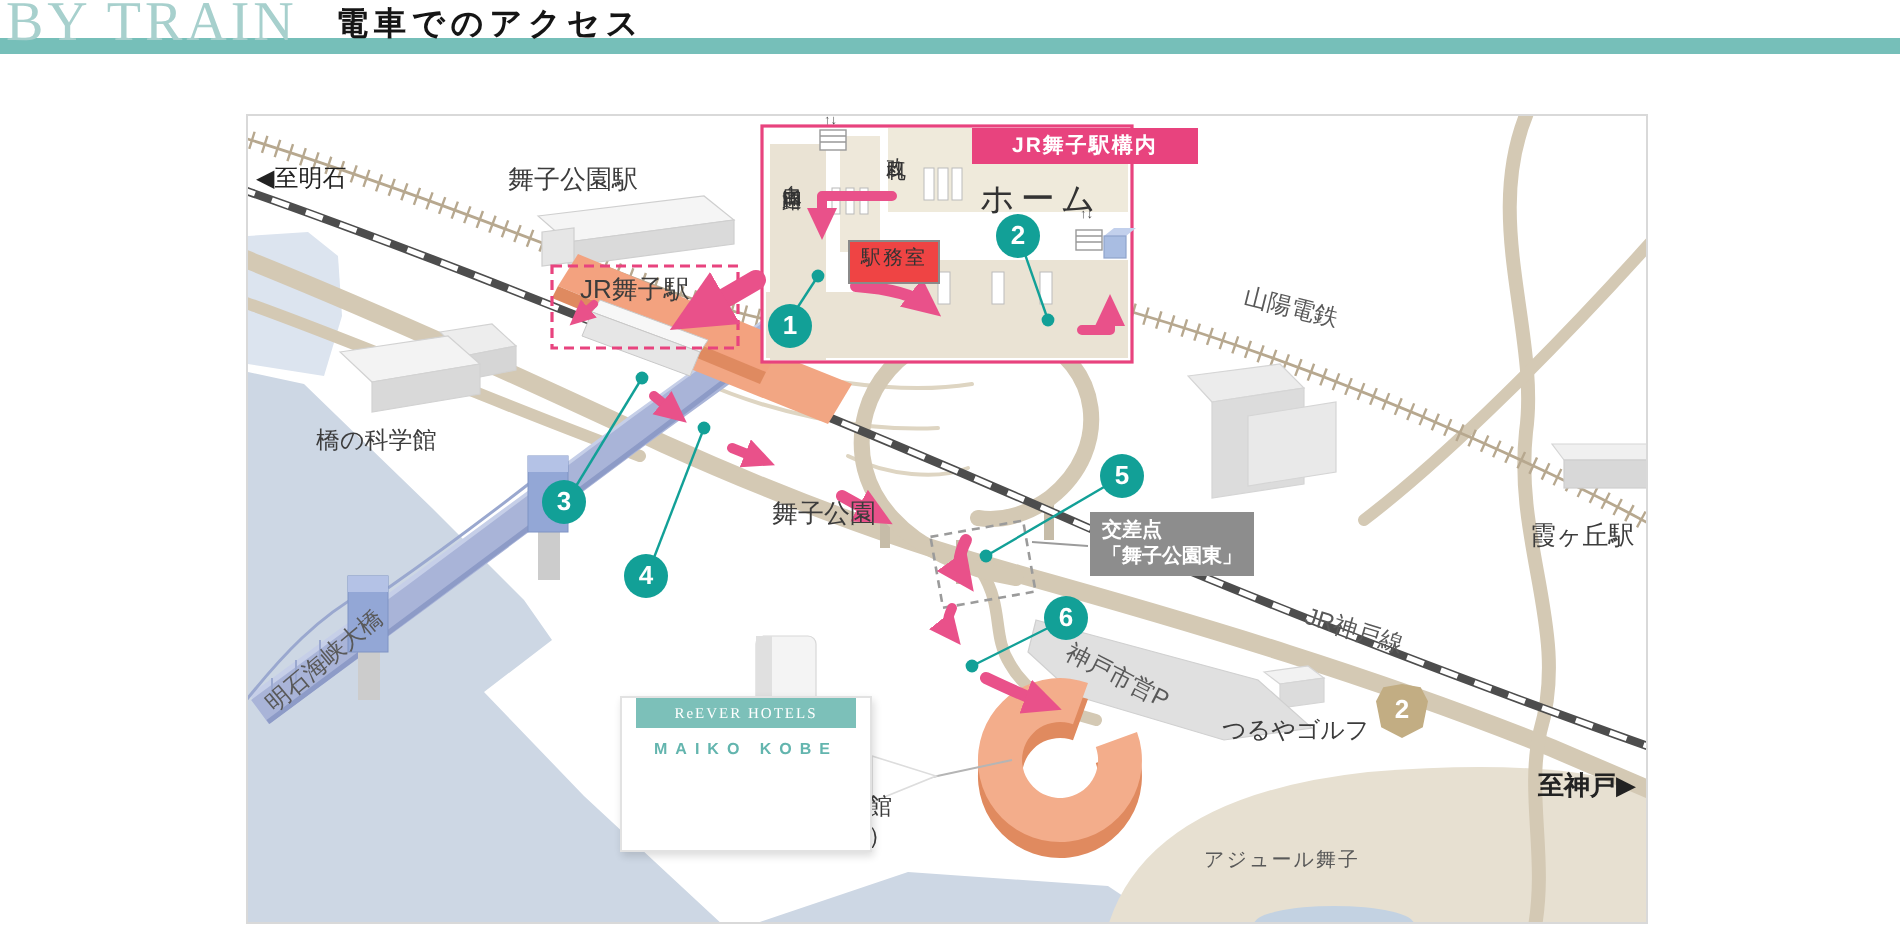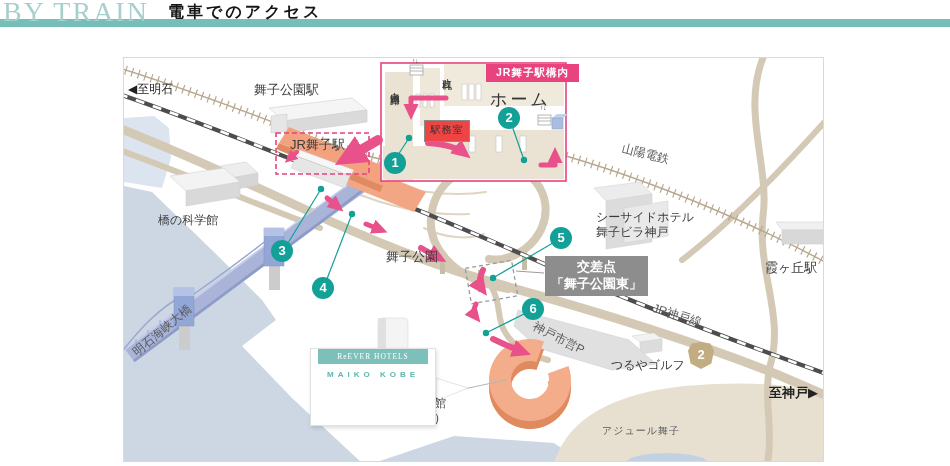--- a/index.html
+++ b/index.html
@@ -17,25 +17,25 @@
        border:1px solid #d9d9d9;box-sizing:border-box;overflow:hidden;}
   .map svg{position:absolute;left:0;top:0;}
   .lbl{position:absolute;color:#3c3c3c;font-size:12px;line-height:1.25;white-space:nowrap;}
   .lbl.big{font-size:13px;}
   .lbl.dim{color:#595959;}
   .vtext{writing-mode:vertical-rl;text-orientation:upright;letter-spacing:1px;}
   .rot{transform-origin:0 0;}
   .marker{position:absolute;width:22px;height:22px;border-radius:50%;background:#12a097;
           color:#fff;font-weight:bold;font-size:13px;text-align:center;line-height:22px;}
   .inset-tab{position:absolute;background:#e8437e;color:#fff;font-size:10.5px;font-weight:bold;
-             padding:2px 10px;letter-spacing:1px;}
+             padding:2px 20px;letter-spacing:1px;}
   .office{position:absolute;background:#ef4444;border:1px solid #8a8a8a;font-size:10px;color:#333;
           text-align:center;letter-spacing:1px;}
-  .xing{position:absolute;background:#8d8d8d;color:#fff;font-weight:bold;font-size:13px;
-        padding:3px 6px;line-height:1.3;text-align:center;}
+  .xing{position:absolute;background:#8d8d8d;color:#fff;font-weight:bold;font-size:10px;
+        padding:3px 6px;line-height:1.3;}
   .xing span{display:block;}
   .shield{position:absolute;width:26px;height:27px;background:#c2ad83;color:#fff;font-weight:bold;
           font-size:13px;text-align:center;line-height:26px;
           clip-path:polygon(50% 100%,90% 80%,100% 32%,86% 6%,50% 0%,14% 6%,0% 32%,10% 80%);}
   .tiny{position:absolute;font-size:6.5px;color:#444;line-height:1;}
   
   .card{position:absolute;left:186px;top:290px;width:126px;height:78px;background:#fff;
         border:1px solid #e2e2e2;box-shadow:1px 2px 4px rgba(0,0,0,.14);box-sizing:border-box;}
   .card .band-top{margin:7px 7px 0 7px;height:28px;background:#a59884;display:flex;
         align-items:center;justify-content:center;border-bottom:1.5px solid #fff;}
@@ -243,24 +243,20 @@
     <path d="M312,320 L344,330 L312,343 Z" fill="#ffffff" stroke="#dddddd" stroke-width="0.8"></path>
   </g>
 </svg>
 
   <div class="lbl" style="left:4px;top:24px;color:#222;">◀至明石</div>
   <div class="lbl big" style="left:130px;top:24px;">舞子公園駅</div>
   <div class="lbl big" style="left:166px;top:79px;">JR舞子駅</div>
   <div class="lbl rot dim" style="left:500px;top:83px;transform:rotate(14deg);">山陽電鉄</div>
   <div class="lbl" style="left:34px;top:155px;">橋の科学館</div>
   <div class="lbl big" style="left:262px;top:159px;margin-top:32px;">舞子公園</div>
-  <div class="lbl" style="left:472px;top:152px;">
-    <span style="display:block;">シーサイドホテル</span>
-    <span style="display:block;">舞子ビラ神戸</span>
-  </div>
   <div class="lbl big" style="left:641px;top:202px;">霞ヶ丘駅</div>
   <div class="lbl rot dim" style="left:531px;top:243px;transform:rotate(17deg);">JR神戸線</div>
   <div class="lbl rot dim" style="left:6px;top:290px;transform:rotate(-40deg);">明石海峡大橋</div>
   <div class="lbl" style="left:240px;top:338px;width:104px;text-align:center;">
     <span style="display:block;">孫文記念館</span>
     <span style="display:block;">（移情閣）</span>
   </div>
   <div class="lbl rot dim" style="left:413px;top:261px;transform:rotate(27deg);">神戸市営P</div>
   <div class="lbl" style="left:487px;top:300px;">つるやゴルフ</div>
   <div class="lbl big" style="left:645px;top:327px;color:#222;font-weight:600;">至神戸▶</div>

